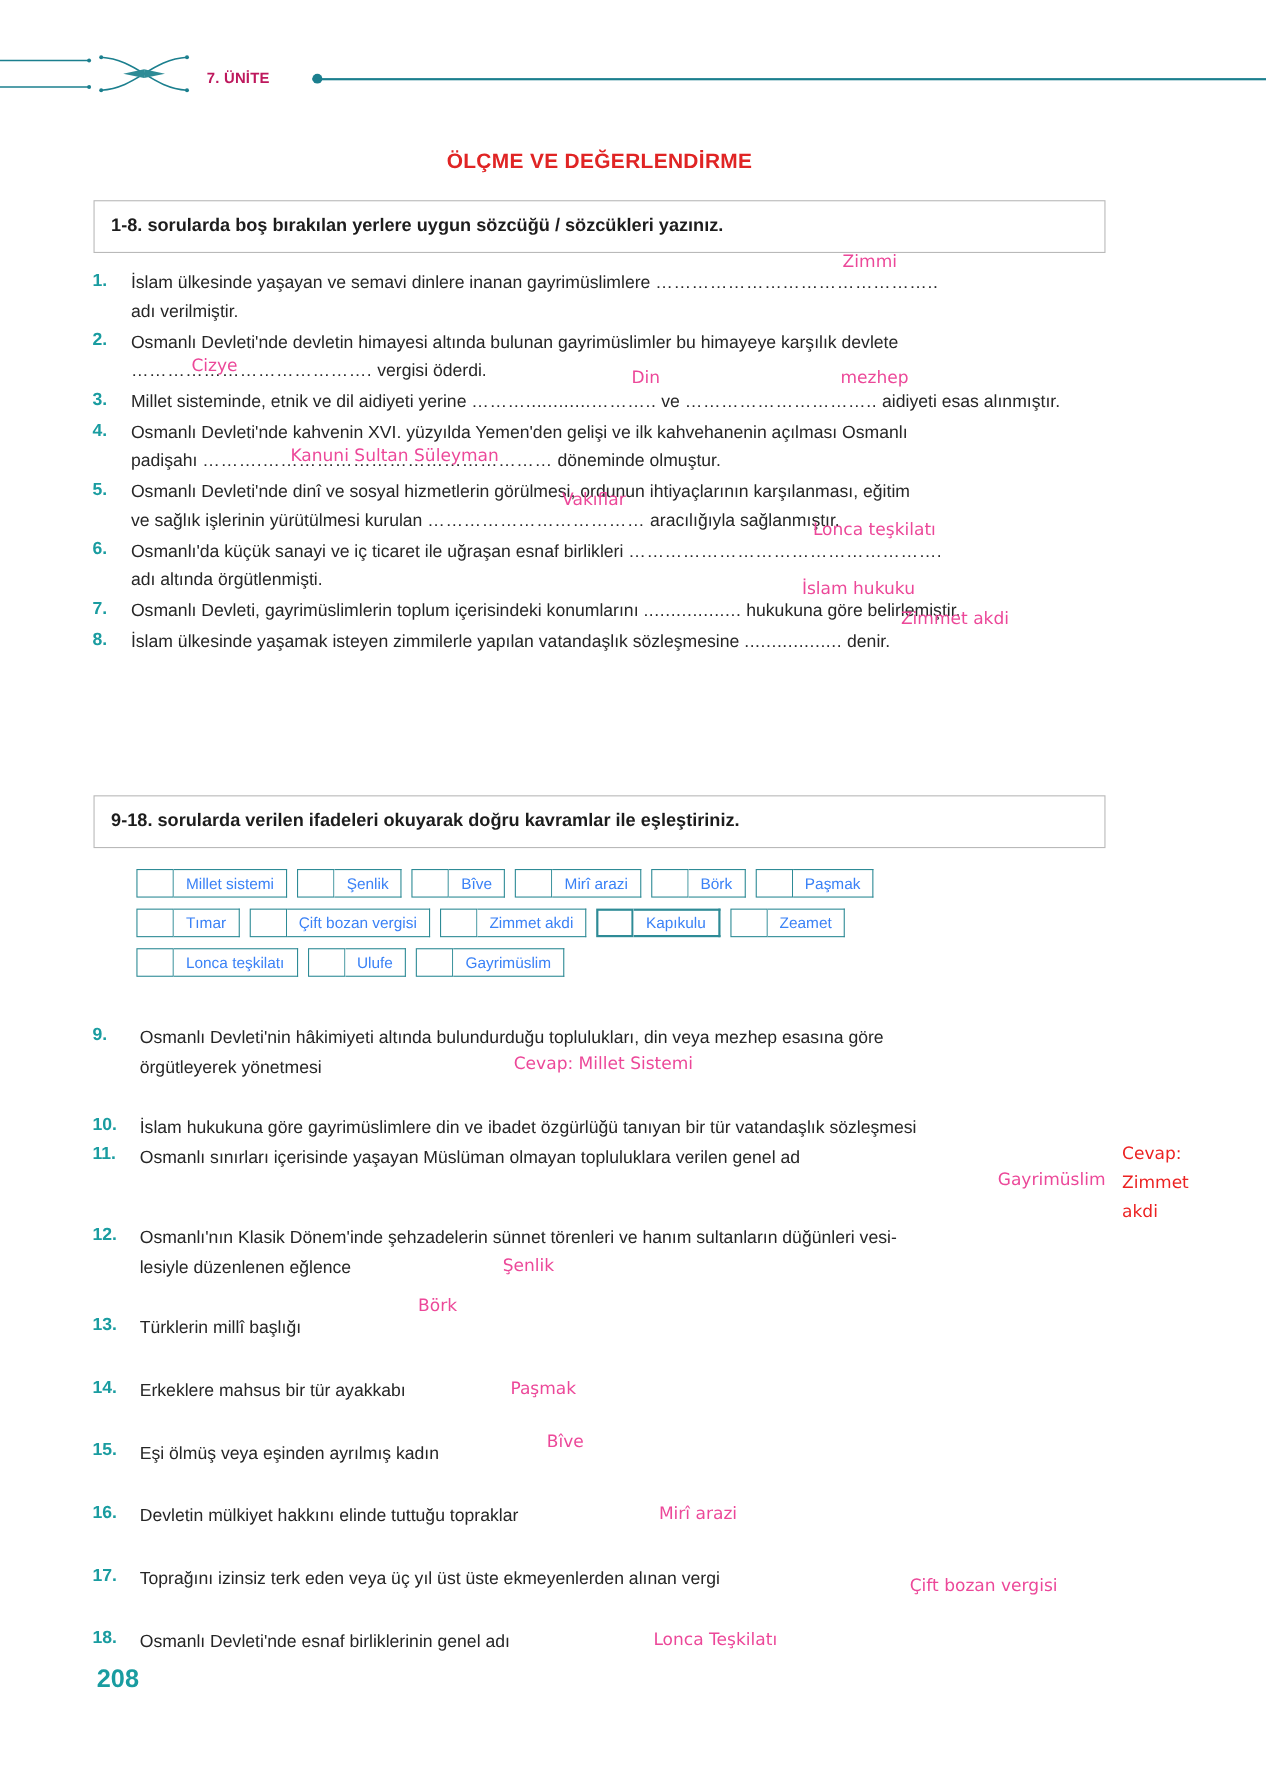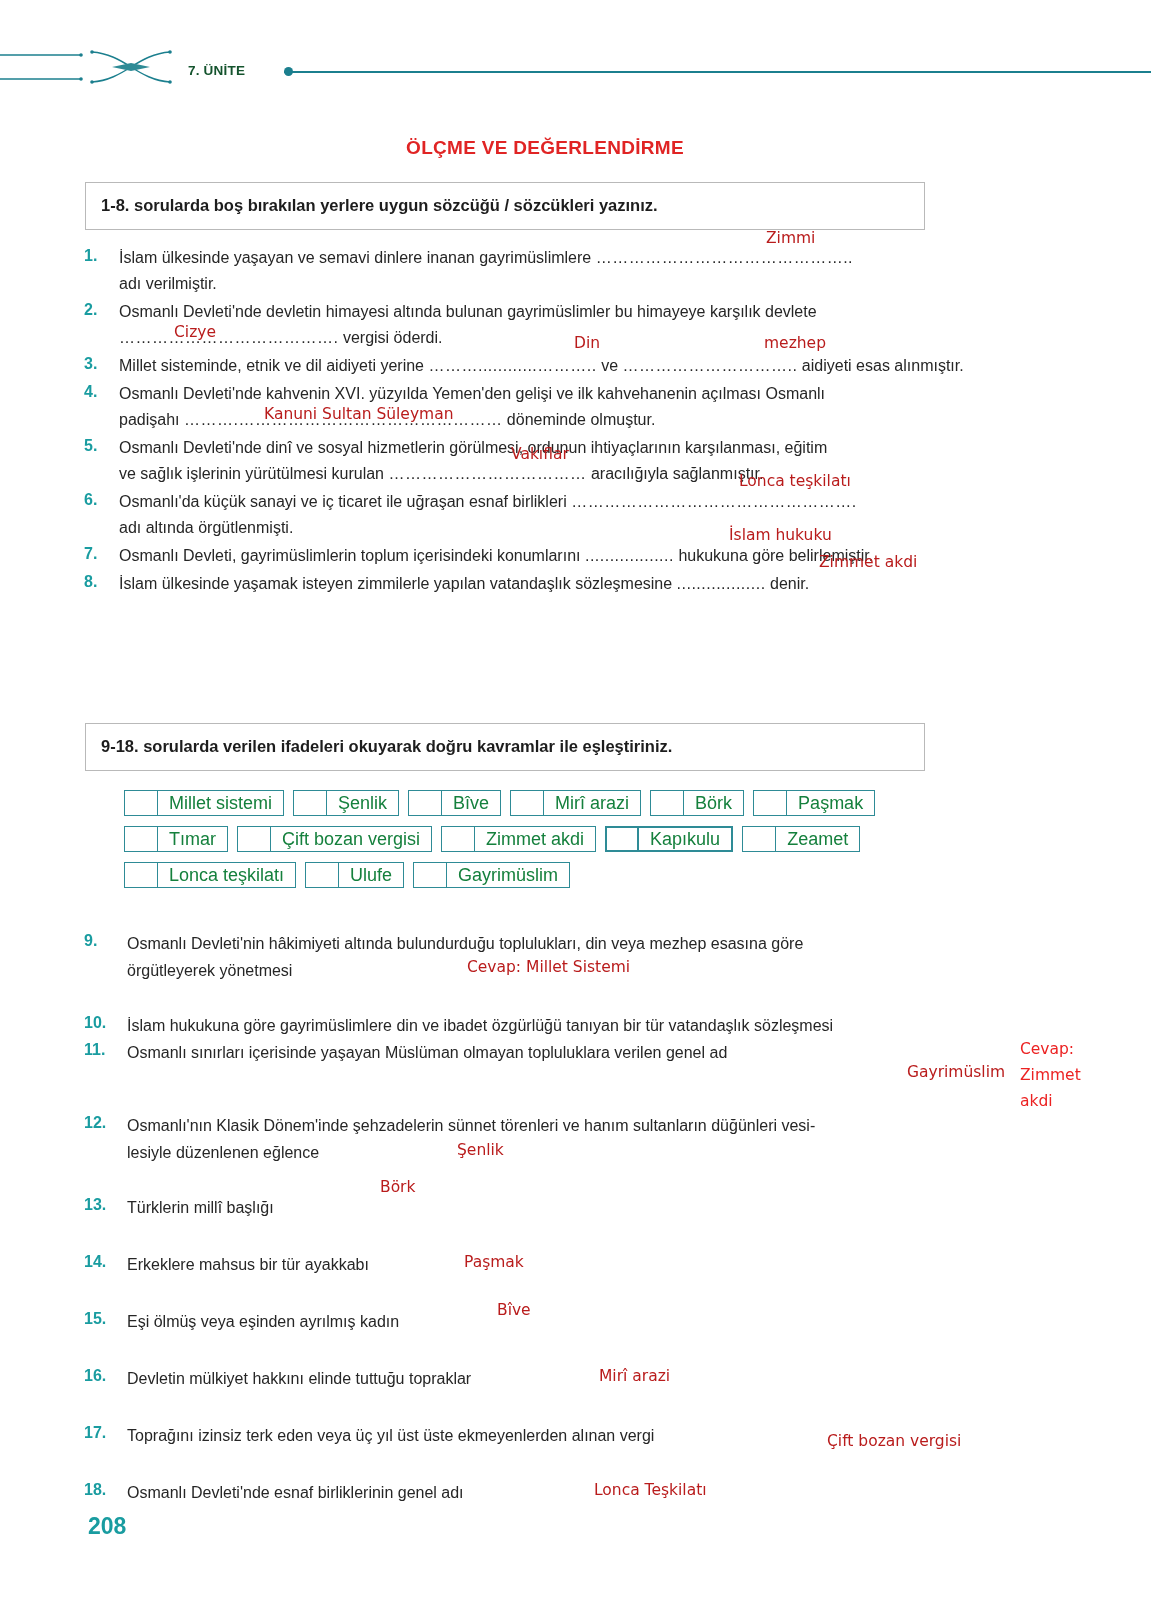--- a/index.html
+++ b/index.html
@@ -23,21 +23,21 @@
   .hdr-deco {
     position: absolute;
     left: 0px; top: 44px;
     width: 175px; height: 46px;
   }
   .unit-label {
     position: absolute;
     left: 188px; top: 63px;
     font-size: 13.5px;
     font-weight: 600;
-    color: #14532d;
+    color: #be185d;
     letter-spacing: .2px;
   }
   .hdr-rule {
     position: absolute;
     left: 284px; top: 71px;
     right: 0px;
     height: 1.6px;
     background: #1b7f8e;
   }
   .hdr-dot {
@@ -53,21 +53,21 @@
     text-align: center;
     font-size: 19px;
     font-weight: bold;
     color: #e02424;
     letter-spacing: .3px;
   }
 
   .directive-box {
     position: absolute;
     left: 85px;
-    width: 840px;
+    width: 920px;
     border: 1.3px solid #b9b9b9;
     padding: 13px 32px 14px 15px;
     font-size: 16.5px;
     font-weight: bold;
     color: #1d1d1d;
     background: #fff;
   }
   .directive-1 { top: 182px; }
   .directive-2 { top: 723px; }
 
@@ -86,21 +86,21 @@
   .q-body {
     flex: 1 1 auto;
     font-size: 16px;
     line-height: 26px;
     color: #262626;
     position: relative;
   }
   .q-body.just { text-align: justify; }
 
   .ans {
-    color: #b91c1c;
+    color: #ec4899;
     font-family: "DejaVu Sans", sans-serif;
     font-size: 15.5px;
     position: absolute;
     white-space: nowrap;
     line-height: 1;
   }
 
   
   .wordbank {
     position: absolute;
@@ -120,22 +120,22 @@
     background: #fff;
   }
   .wb-label {
     height: 26px;
     border: 1.3px solid #2e8b96;
     border-left: none;
     padding: 0 11px;
     display: flex;
     align-items: center;
     justify-content: center;
-    font-size: 18px;
-    color: #15803d;
+    font-size: 14px;
+    color: #3b82f6;
     white-space: nowrap;
     background: #fff;
   }
   .wb-item.emph .wb-label { border-width: 2.2px; border-left: none; }
   .wb-item.emph .wb-check { border-width: 2.2px; }
 
   
   .matching {
     position: absolute;
     left: 84px;

